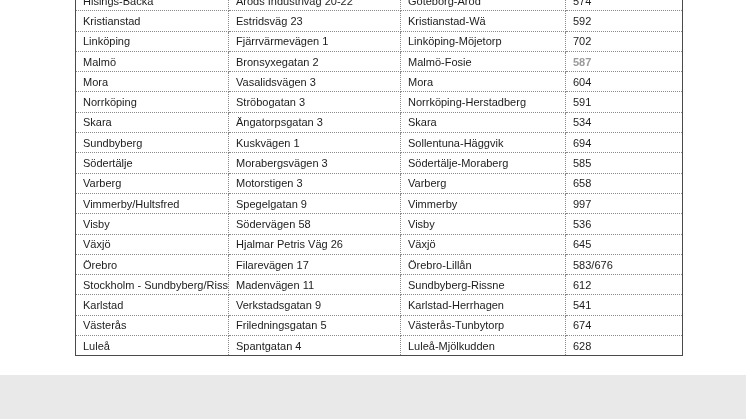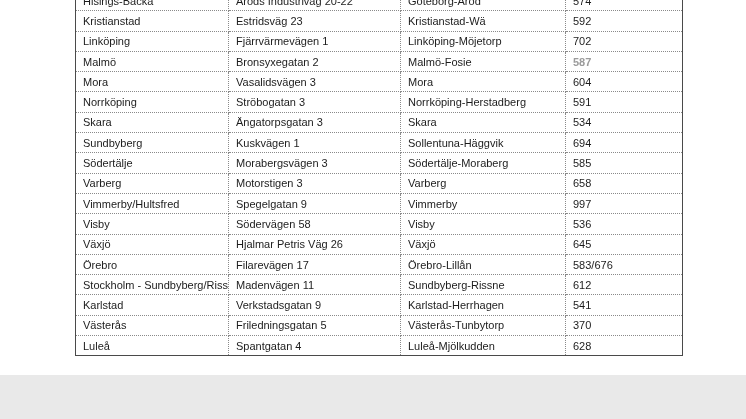--- a/index.html
+++ b/index.html
@@ -144,21 +144,21 @@
         <tr>
           <td>Karlstad</td>
           <td>Verkstadsgatan 9</td>
           <td>Karlstad-Herrhagen</td>
           <td>541</td>
         </tr>
         <tr>
           <td>Västerås</td>
           <td>Friledningsgatan 5</td>
           <td>Västerås-Tunbytorp</td>
-          <td>370</td>
+          <td>674</td>
         </tr>
         <tr>
           <td>Luleå</td>
           <td>Spantgatan 4</td>
           <td>Luleå-Mjölkudden</td>
           <td>628</td>
         </tr>
       </tbody>
   </table>
 </div>

